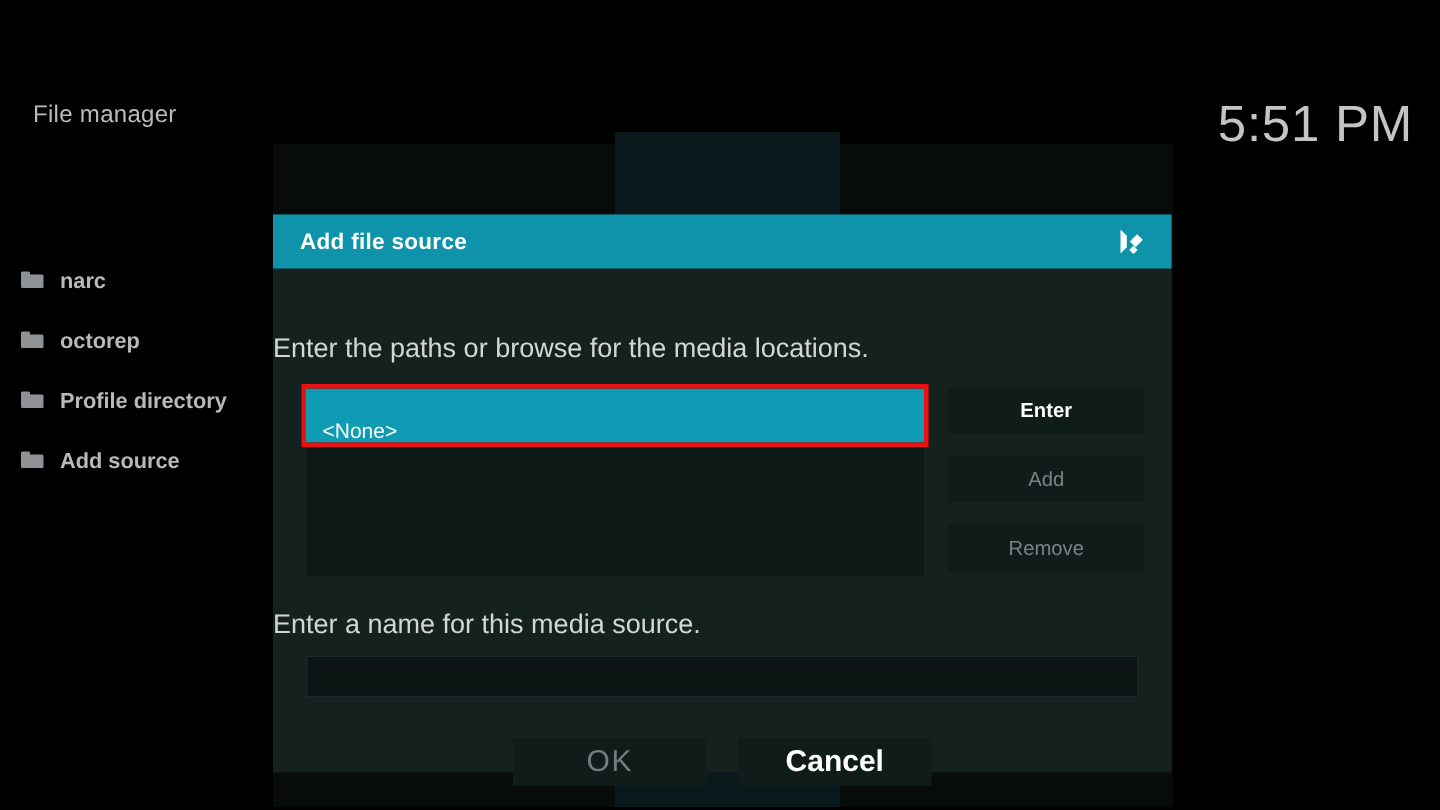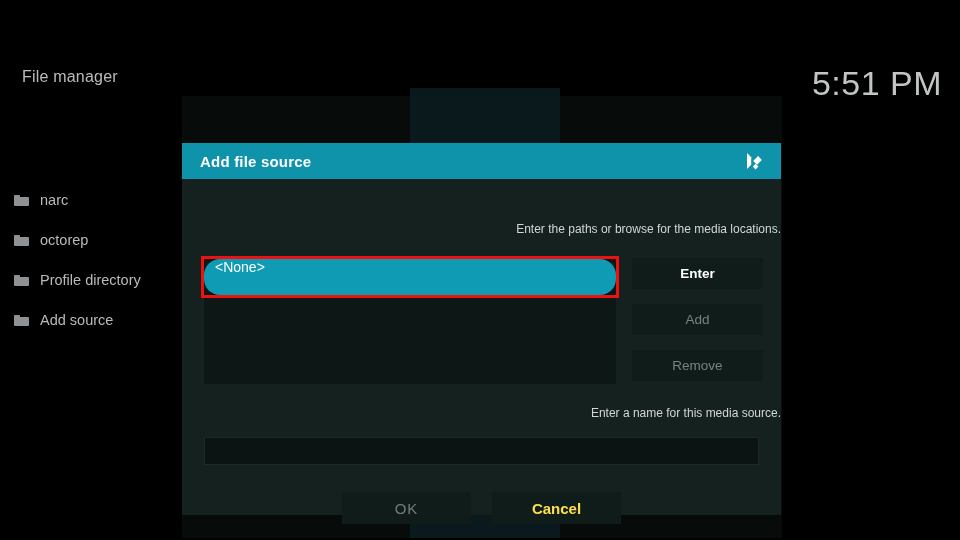--- a/index.html
+++ b/index.html
@@ -70,24 +70,25 @@
 
   
   .sidebar {
     position: absolute;
     left: 0;
     top: 180px;
     width: 175px;
   }
   .side-item {
     display: flex;
-    align-items: center;
+    align-items: flex-start;
     height: 40px;
     padding-left: 14px;
     box-sizing: border-box;
+    font-weight: bold;
   }
   .folder-icon {
     width: 15px;
     height: 12px;
     position: relative;
     flex: 0 0 auto;
     margin-right: 11px;
   }
   .folder-icon::before {
     content: "";
@@ -148,46 +149,45 @@
 
   .dialog-body {
     position: relative;
     height: 337px;
   }
 
   .hint {
     position: absolute;
     left: 0;
     width: 100%;
-    text-align: right;
-    font-size: 12px;
+    text-align: left;
+    font-size: 18px;
     color: #d3d6d7;
   }
   .hint-paths { top: 43px; }
   .hint-name  { top: 227px; }
 
   
   .path-list {
     position: absolute;
     left: 22px;
     top: 80px;
     width: 412px;
     height: 125px;
     background: #0d1715;
     box-sizing: border-box;
   }
   .path-item {
     position: relative;
     height: 36px;
     display: flex;
-    align-items: flex-start;
+    align-items: flex-end;
     padding-left: 11px;
     box-sizing: border-box;
     background: #0f9bb3;
-    border-radius: 16px;
   }
   .path-item-label {
     font-size: 14px;
     color: #ffffff;
   }
   .red-highlight {
     position: absolute;
     left: 19px;
     top: 77px;
     width: 418px;
@@ -244,24 +244,24 @@
     display: flex;
     gap: 21px;
   }
   .btn-wide {
     width: 129px;
     height: 32px;
     background: #101c1a;
     display: flex;
     align-items: center;
     justify-content: center;
-    font-size: 15px;
-    box-sizing: border-box;
-  }
-  .btn-wide.enabled { color: #fde047; font-weight: bold; }
+    font-size: 20px;
+    box-sizing: border-box;
+  }
+  .btn-wide.enabled { color: #ffffff; font-weight: bold; }
   .btn-wide.disabled { color: #747b7d; font-weight: normal; letter-spacing: 1px; }
 </style>
 </head>
 <body>
 
 <div id="screen">
 
   <div class="bg-right-panel"></div>
   <div class="ghost-panel"></div>
 

